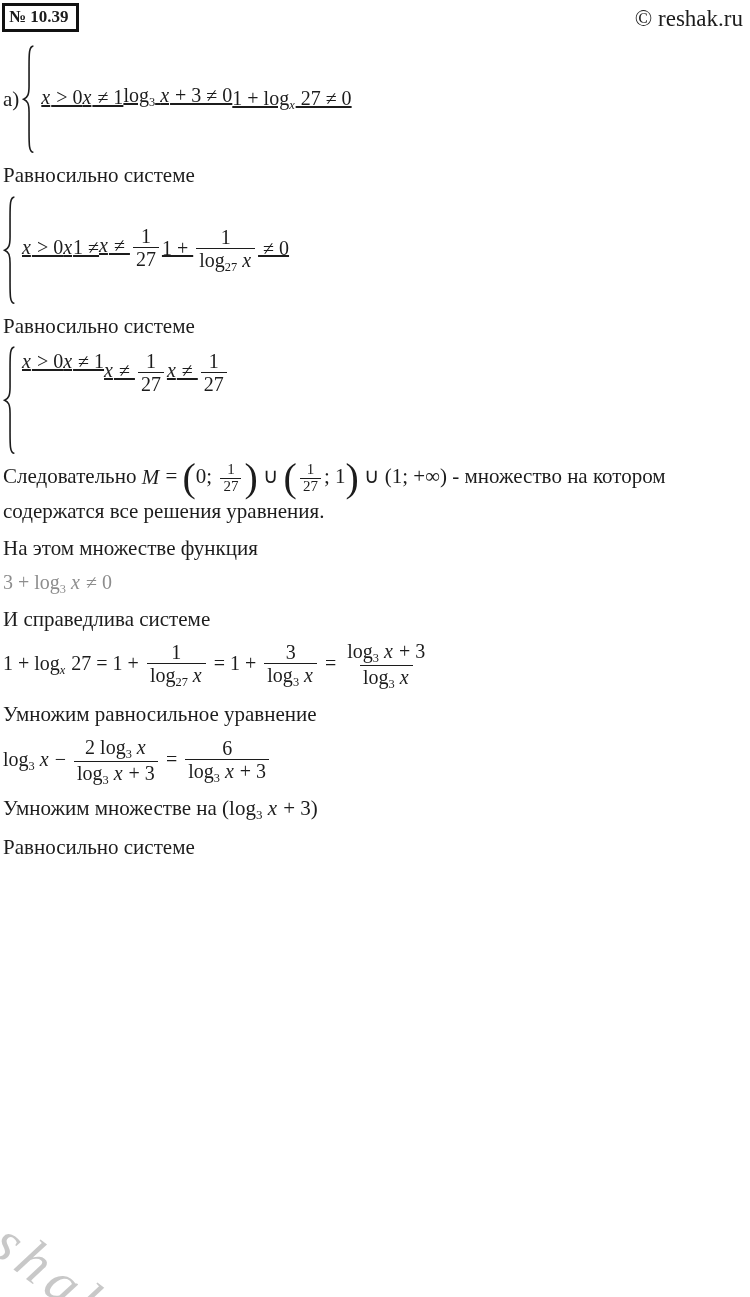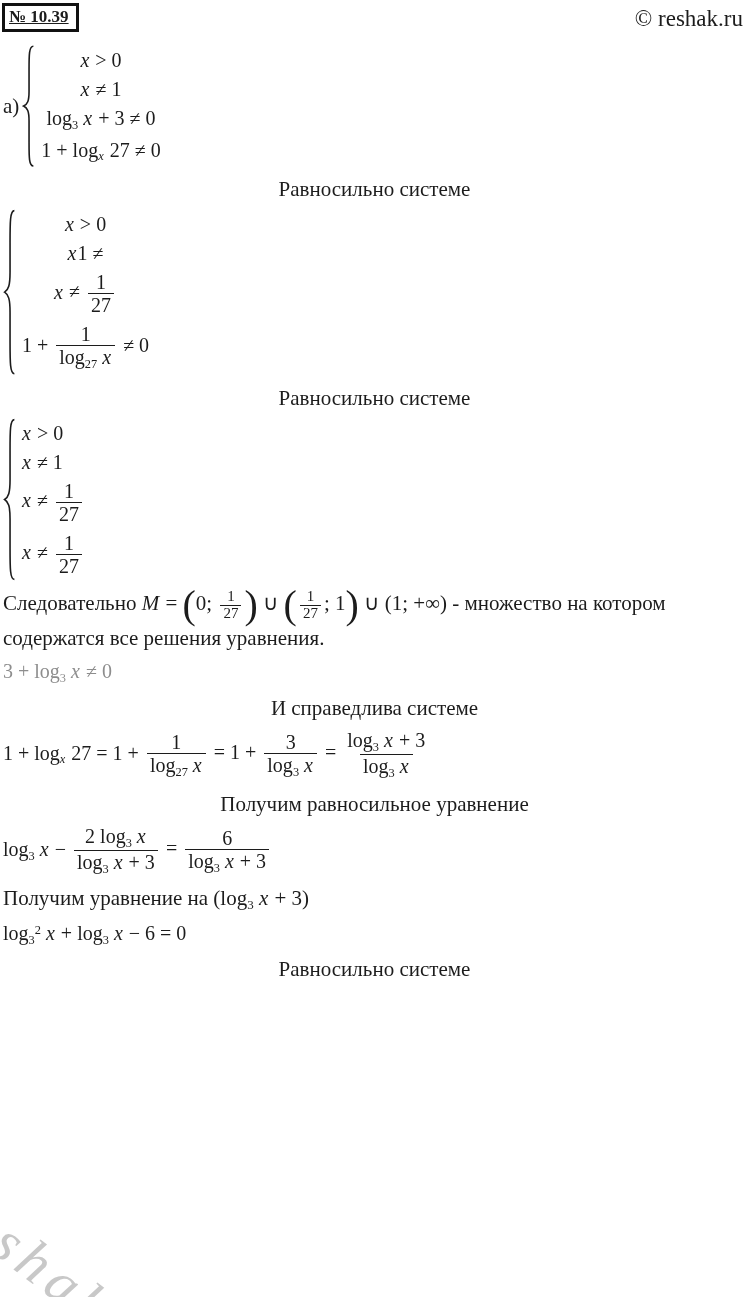--- a/index.html
+++ b/index.html
@@ -1,32 +1,32 @@
 <!DOCTYPE html>
 <html><head>
 <meta charset="utf-8">
 <style>
   html,body{margin:0;padding:0;background:#ffffff;}
   #page{position:relative;width:750px;height:1297px;overflow:hidden;background:#fff;
         font-family:"Liberation Serif",serif;color:#1c1c1c;}
   .hdr{display:flex;justify-content:space-between;align-items:flex-start;padding:4px 4px 0 3px;}
   .numbox{border:2px solid #111;outline:1px solid #111;outline-offset:0px;
-          padding:0 7px 2px 4px;font-weight:bold;font-size:17px;line-height:1.25;text-decoration:underline;}
+          padding:0 7px 2px 4px;font-weight:bold;font-size:17px;line-height:1.25;}
   .copyright{font-size:23px;padding:2px 3px 0 0;}
   #content{padding:6px 4px 0 3px;}
-  .t-line{font-size:21px;line-height:1.25;margin:9px 0 7px;text-align:center;}
+  .t-line{font-size:21px;line-height:1.25;margin:9px 0 7px;}
   .p-line{font-size:21px;line-height:1.45;margin:0 0;}
   .m-line{font-size:20px;line-height:1.3;margin:5px 0;}
   .muted{color:#8d8d8d;}
   .system{display:flex;align-items:stretch;margin:7px 0;}
   .sys-prefix{font-size:21px;align-self:center;margin-right:3px;}
   .brace-wrap{width:13px;display:flex;}
   .brace-wrap svg{width:13px;height:100%;}
-  .sys-lines{position:relative;display:flex;flex-direction:column;width:fit-content;
-             padding:3px 0 3px 6px;}
+  .sys-lines{position:relative;display:flex;flex-direction:row;width:fit-content;
+             padding:3px 0 3px 6px;text-decoration:underline;}
   .sys-lines.center{align-items:center;}
   .sys-lines.left{align-items:flex-start;}
   .sys-lines.bracketed{padding-left:24px;}
   .sys-line{font-size:20px;line-height:1.2;}
   .sys-line:not(:last-child){margin-bottom:5px;}
   .sys-bracket{position:absolute;width:8px;
                border-left:2px solid #1c1c1c;border-top:2px solid #1c1c1c;
                border-bottom:2px solid #1c1c1c;}
   .frac{display:inline-flex;flex-direction:column;align-items:center;
         vertical-align:middle;line-height:1.1;margin:1px 3px;}
@@ -107,38 +107,38 @@
             </span></div>
         </div>
       </div>
       <div class="p-line"><span class="txt">Следовательно </span><span class="mth"><i>M</i> = </span><span class="bigp">(</span><span class="mth">0; </span><span class="frac small">
           <span class="fnum">1</span>
           <span class="fden">27</span>
         </span><span class="bigp">)</span><span class="mth"> ∪ </span><span class="bigp">(</span><span class="frac small">
           <span class="fnum">1</span>
           <span class="fden">27</span>
         </span><span class="mth">; 1</span><span class="bigp">)</span><span class="mth"> ∪ (1; +∞) - множество на котором содержатся все решения уравнения.</span></div>
+      <div class="t-line">На этом множестве функция</div>
       <div class="m-line muted"><span class="mth">3 + log<sub>3</sub> <i>x</i> ≠ 0</span></div>
       <div class="t-line">И справедлива системе</div>
       <div class="m-line"><span class="mth">1 + log<sub><i>x</i></sub> 27 = 1 + </span><span class="frac">
           <span class="fnum">1</span>
           <span class="fden">log<sub>27</sub> <i>x</i></span>
         </span><span class="mth"> = 1 + </span><span class="frac">
           <span class="fnum">3</span>
           <span class="fden">log<sub>3</sub> <i>x</i></span>
         </span><span class="mth"> = </span><span class="frac">
           <span class="fnum">log<sub>3</sub> <i>x</i> + 3</span>
           <span class="fden">log<sub>3</sub> <i>x</i></span>
         </span></div>
-      <div class="t-line">Получим равносильное уравнение</div>
+      <div class="t-line">Умножим равносильное уравнение</div>
       <div class="m-line"><span class="mth">log<sub>3</sub> <i>x</i> − </span><span class="frac">
           <span class="fnum">2 log<sub>3</sub> <i>x</i></span>
           <span class="fden">log<sub>3</sub> <i>x</i> + 3</span>
         </span><span class="mth"> = </span><span class="frac">
           <span class="fnum">6</span>
           <span class="fden">log<sub>3</sub> <i>x</i> + 3</span>
         </span></div>
-      <div class="p-line"><span class="txt">Получим уравнение на </span><span class="mth">(log<sub>3</sub> <i>x</i> + 3)</span></div>
-      <div class="m-line"><span class="mth">log<sub>3</sub><sup>2</sup> <i>x</i> + log<sub>3</sub> <i>x</i> − 6 = 0</span></div>
+      <div class="p-line"><span class="txt">Умножим множестве на </span><span class="mth">(log<sub>3</sub> <i>x</i> + 3)</span></div>
       <div class="t-line">Равносильно системе</div>
     </div>
   <div id="watermark">reshak.ru</div>
 </div>
 
 </body></html>

